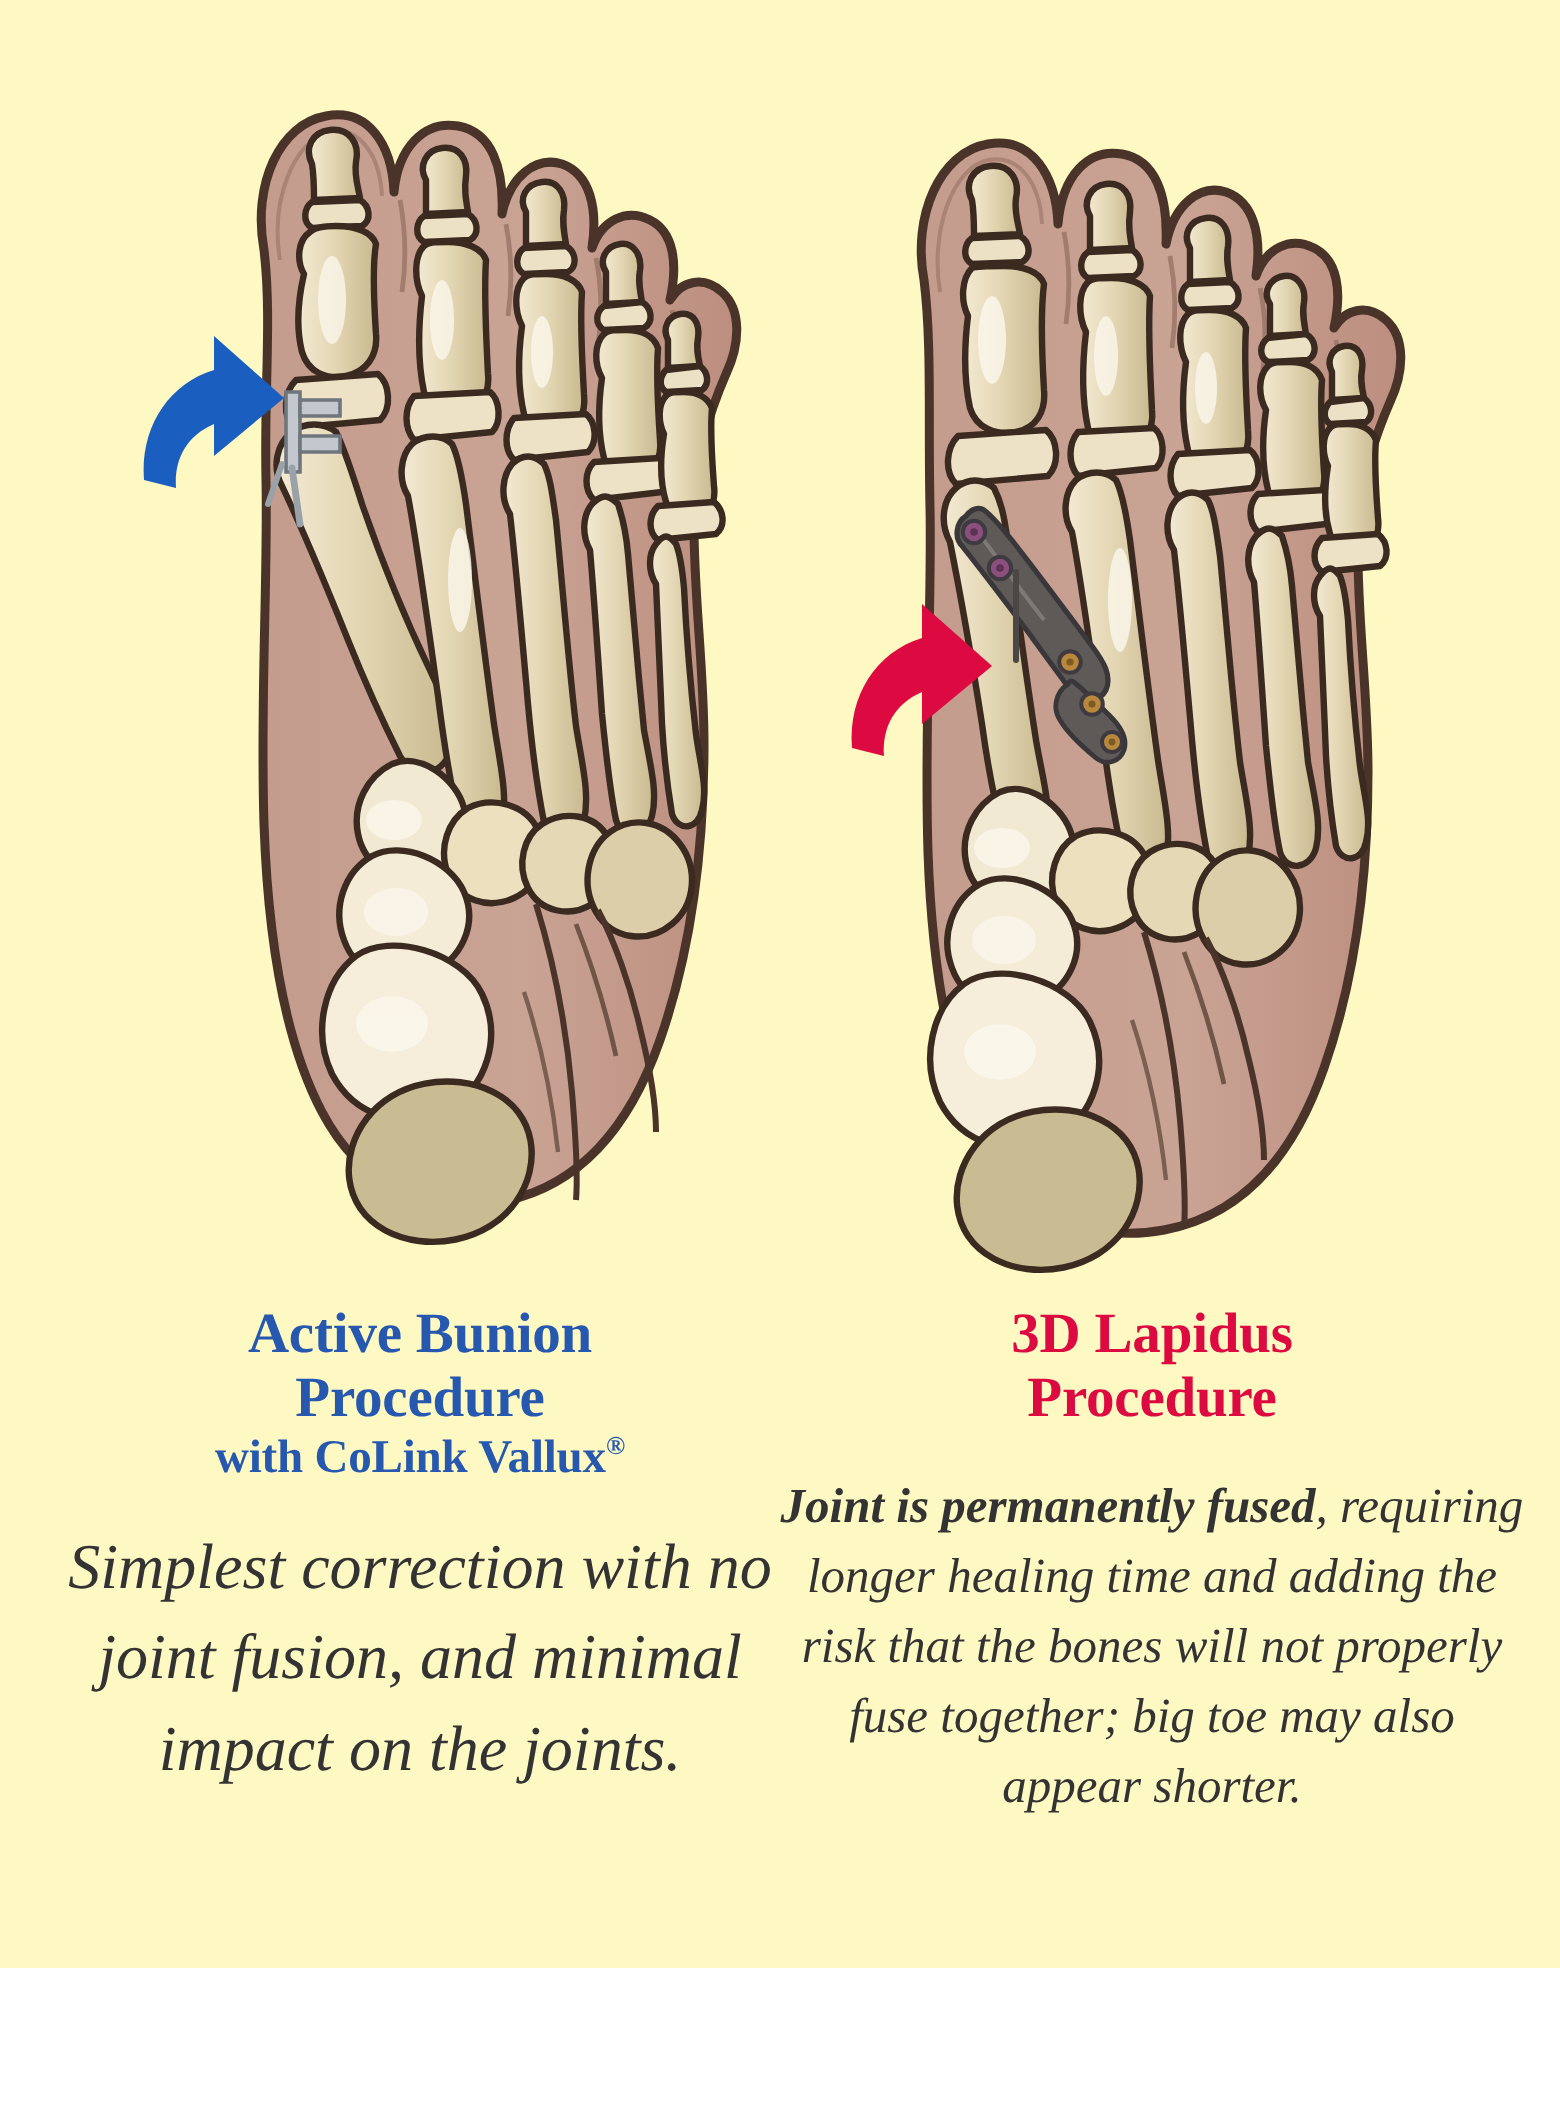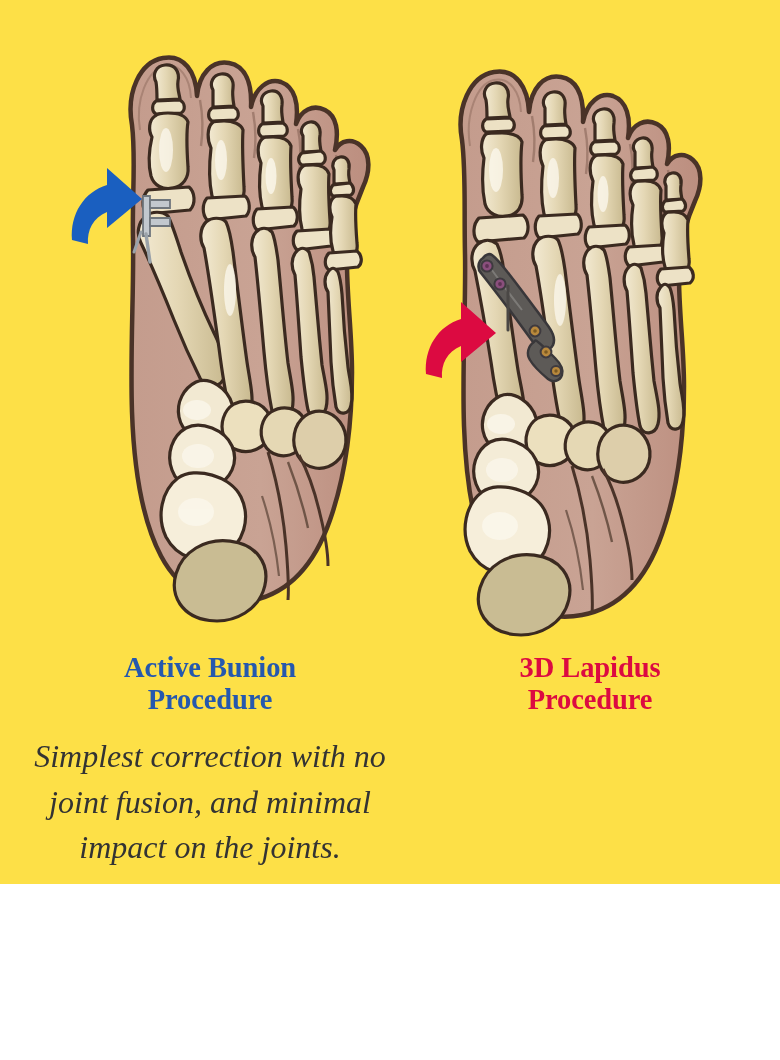--- a/index.html
+++ b/index.html
@@ -2,32 +2,32 @@
 <html><head>
 <meta charset="utf-8">
 <style>
   * { margin:0; padding:0; box-sizing:border-box; }
   html,body{
     width:780px; height:1060px;
     background:#ffffff;
     font-family:"Liberation Serif", serif;
     overflow:hidden;
   }
-  .page{ position:relative; width:780px; height:884px; background:#fde047; }
+  .page{ position:relative; width:780px; height:984px; background:#fef9c3; }
 
   .figures{ position:absolute; left:0; top:0; width:780px; height:640px; }
   .figure{ position:absolute; top:0; width:390px; height:640px; }
   .figure.left{ left:0; }
   .figure.right{ left:390px; }
   .figure svg{ display:block; width:100%; height:100%; }
 
   .captions{ position:absolute; left:0; top:652px; width:780px; }
   .col{ position:absolute; top:0; }
   .col.left{ left:30px; width:360px; }
-  .col.right{ left:404px; width:372px; }
+  .col.right{ left:390px; width:372px; }
 
   .heading{
     text-align:center;
     font-weight:bold;
     line-height:1.13;
     letter-spacing:-0.1px;
   }
   .heading .big{ font-size:28.5px; display:block; }
   .heading .sub{ font-size:23.5px; display:block; }
   .heading .reg{ font-size:0.55em; vertical-align:super; }
@@ -411,25 +411,27 @@
       </svg>
     </div>
   </div>
 
   <div class="captions">
 
     <div class="col left">
       <div class="heading h-blue">
         <span class="big">Active Bunion</span>
         <span class="big">Procedure</span>
+        <span class="sub"><span>with CoLink Vallux</span><span class="reg">®</span></span>
       </div>
       <div class="body-text body-left">Simplest correction with no joint fusion, and minimal impact on the joints.</div>
     </div>
 
     <div class="col right">
       <div class="heading h-red">
         <span class="big">3D Lapidus</span>
         <span class="big">Procedure</span>
       </div>
+      <div class="body-text body-right"><span class="lead">Joint is permanently fused</span><span>, requiring longer healing time and adding the risk that the bones will not properly fuse together; big toe may also appear shorter.</span></div>
     </div>
 
   </div>
 </div>
 
 </body></html>

